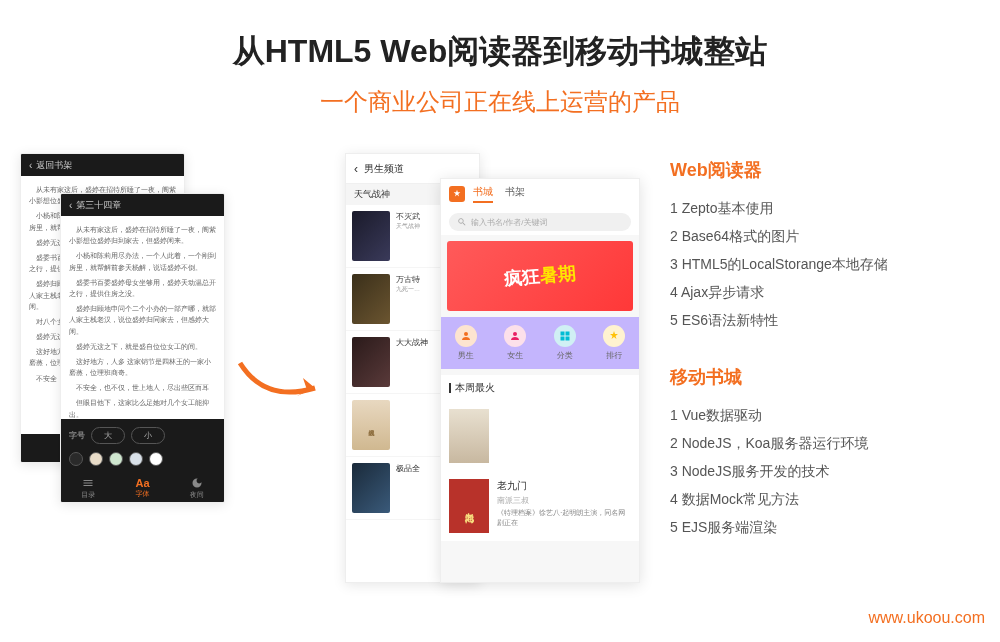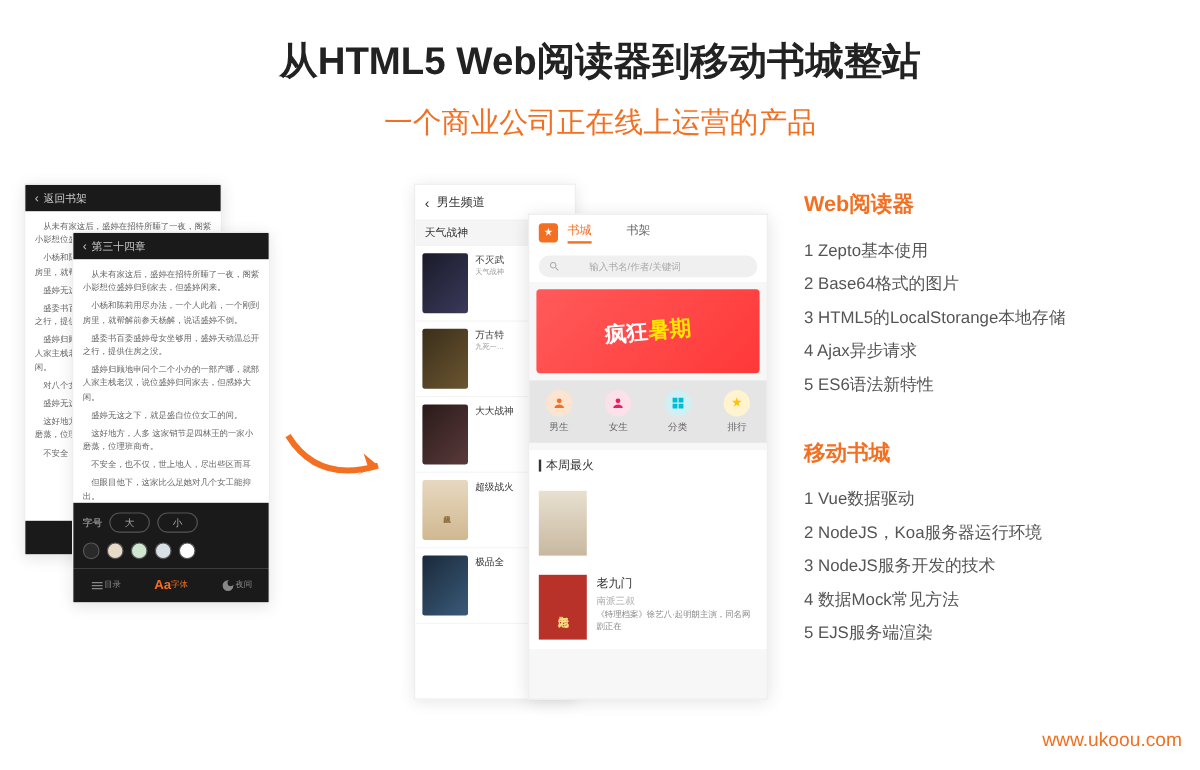--- a/index.html
+++ b/index.html
@@ -40,21 +40,21 @@
     }
     .reader-settings {
       position: absolute; bottom: 28px; left: 0; right: 0;
       background: #1a1a1a; padding: 8px;
     }
     .font-size-row { display: flex; align-items: center; gap: 6px; margin-bottom: 8px; }
     .font-label { color: #888; font-size: 8px; font-weight: bold; }
     .font-btn { border: 1px solid #555; color: #aaa; font-size: 8px; padding: 2px 12px; border-radius: 10px; }
     .color-dots { display: flex; gap: 6px; }
     .color-dot { width: 14px; height: 14px; border-radius: 50%; border: 1px solid #555; }
-    .reader-tool-icon { display: flex; flex-direction: row; color: #888; font-size: 7px; }
+    .reader-tool-icon { display: flex; flex-direction: column; align-items: center; color: #888; font-size: 7px; }
     .reader-tool-icon svg { width: 12px; height: 12px; fill: #888; margin-bottom: 1px; }
     .reader-tool-icon.active { color: #f36f21; }
 
     .arrow-curve {
       position: absolute;
       left: 215px; top: 200px;
       width: 100px; height: 60px;
     }
 
     .category-card {
@@ -80,34 +80,34 @@
       position: absolute;
       left: 420px; top: 25px;
       width: 200px; height: 405px;
       background: #f7f7f7;
       border: 1px solid #eee;
       box-shadow: 0 2px 14px rgba(0,0,0,0.12);
       overflow: hidden;
     }
     .app-topbar { height: 30px; background: #fff; display: flex; align-items: center; padding: 0 8px; }
     .app-logo { width: 16px; height: 16px; background: #f36f21; border-radius: 3px; margin-right: 8px; display: flex; align-items: center; justify-content: center; }
-    .app-tabs { display: flex; gap: 29px; font-size: 10px; }
+    .app-tabs { display: flex; gap: 12px; font-size: 10px; }
     .app-tab { color: #666; }
     .app-tab.active { color: #f36f21; border-bottom: 2px solid #f36f21; padding-bottom: 2px; }
     .app-search { height: 26px; background: #fff; padding: 0 8px; display: flex; align-items: center; }
-    .search-box { flex: 1; height: 18px; background: #f0f0f0; border-radius: 9px; display: flex; align-items: center; padding: 0 8px; font-size: 8px; color: #aaa; gap: 20px; }
+    .search-box { flex: 1; height: 18px; background: #f0f0f0; border-radius: 9px; display: flex; align-items: center; padding: 0 8px; font-size: 8px; color: #aaa; }
     .banner {
       height: 70px; margin: 6px; border-radius: 3px;
       background: linear-gradient(135deg, #ff5a5a, #ff3838);
       display: flex; align-items: center; justify-content: center;
       position: relative; overflow: hidden;
     }
     .banner-text { color: #fff; font-size: 18px; font-weight: bold; transform: rotate(-5deg); }
     .banner-text .yellow { color: #ffe600; }
-    .nav-grid { display: flex; background: #e5e5e5; padding: 8px 0; }
+    .nav-grid { display: flex; background: #c4b5fd; padding: 8px 0; }
     .nav-item { flex: 1; display: flex; flex-direction: column; align-items: center; font-size: 8px; color: #666; }
     .nav-icon { width: 22px; height: 22px; border-radius: 50%; margin-bottom: 3px; display: flex; align-items: center; justify-content: center; }
     .section-header { background: #fff; margin-top: 6px; padding: 6px 8px; font-size: 10px; color: #333; display: flex; align-items: center; }
     .section-header::before { content: ''; width: 2px; height: 10px; background: #333; margin-right: 4px; }
     .featured-book { background: #fff; padding: 8px; display: flex; }
     .featured-cover { width: 40px; height: 54px; margin-right: 8px; flex-shrink: 0; }
     .featured-info .title { font-size: 10px; color: #333; font-weight: 500; }
     .featured-info .author { font-size: 8px; color: #aaa; margin: 2px 0; }
     .featured-info .desc { font-size: 7px; color: #888; line-height: 1.4; }
     .featured-info .tags { margin-top: 4px; display: flex; gap: 3px; }
@@ -237,23 +237,20 @@
           </div>
       </div>
       <div class="book-item">
         <div class="book-cover" style="background:linear-gradient(135deg,#2a1a1a,#5a3a3a)"></div>
         <div class="book-info">
             <div class="book-title">大大战神</div>
           </div>
       </div>
       <div class="book-item">
         <div class="book-cover" style="background:linear-gradient(180deg,#e8d8c0,#d0b890);display:flex;align-items:center;justify-content:center;font-size:6px;color:#8a6a3a;writing-mode:vertical-rl">超级战火</div>
-        <div class="book-info">
-            <div class="book-title">超级战火</div>
-          </div>
       </div>
       <div class="book-item">
         <div class="book-cover" style="background:linear-gradient(135deg,#1a2a3a,#3a5a7a)"></div>
         <div class="book-info">
             <div class="book-title">极品全</div>
           </div>
       </div>
     </div>
 
     <div class="app-card">

